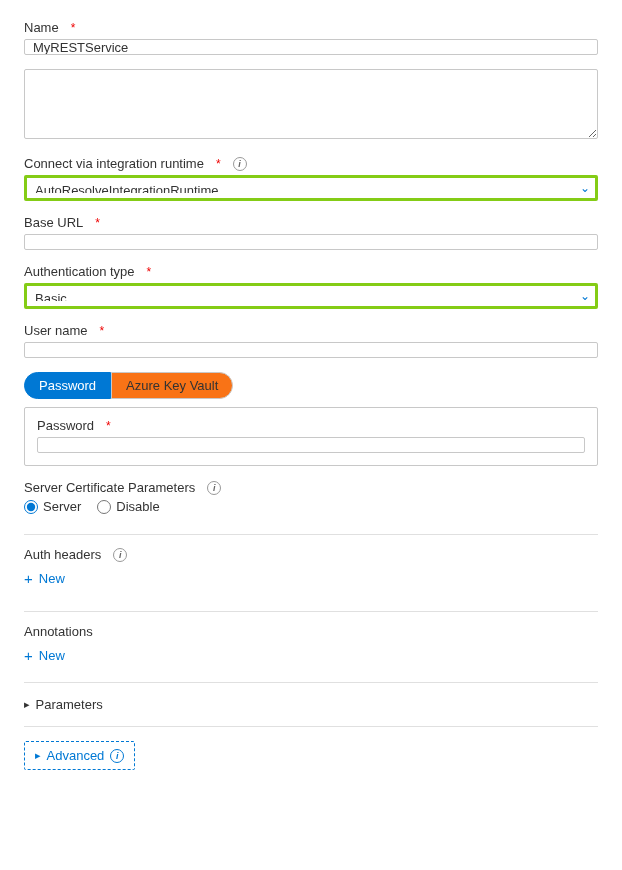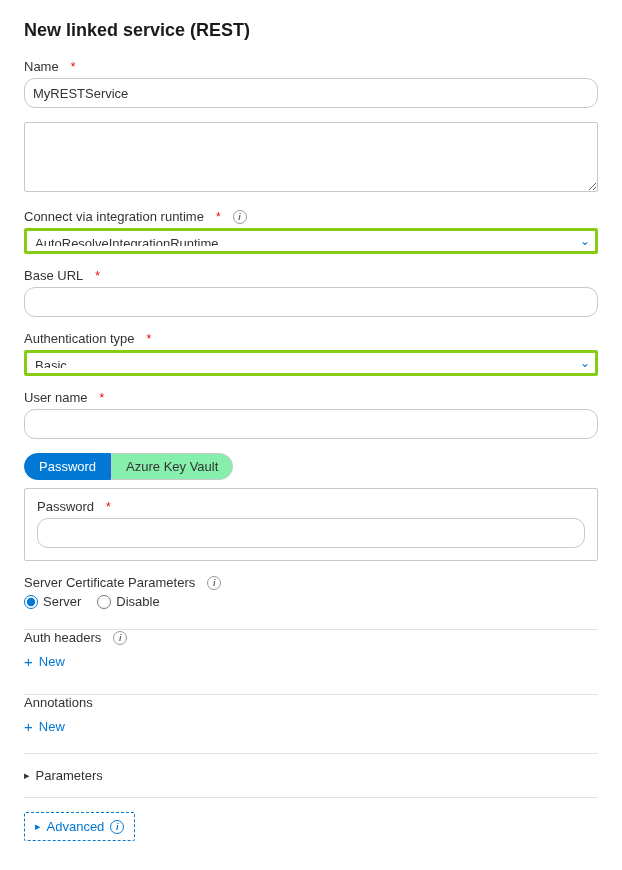--- a/index.html
+++ b/index.html
@@ -50,26 +50,26 @@
       border-radius: 50%;
       font-size: 9px;
       color: #666;
       cursor: pointer;
       font-style: italic;
       font-weight: bold;
     }
     .form-input {
       width: 100%;
       border: 1px solid #c8c8c8;
-      border-radius: 11px;
+      border-radius: 2px;
       padding: 5px 8px;
       font-size: 13px;
       color: #333;
       outline: none;
-      height: 30px;
+      height: 16px;
     }
     .form-textarea {
       width: 100%;
       border: 1px solid #c8c8c8;
       border-radius: 2px;
       padding: 5px 8px;
       font-size: 13px;
       color: #333;
       outline: none;
       height: 70px;
@@ -105,21 +105,21 @@
       display: flex;
       align-items: center;
       gap: 0;
       margin-bottom: 8px;
     }
     .tab-btn {
       padding: 5px 14px;
       font-size: 13px;
       cursor: pointer;
       border: 1px solid #c8c8c8;
-      background: #86efac;
+      background: #f97316;
       color: #333;
     }
     .tab-btn.active {
       background: #0078d4;
       color: #fff;
       border-color: #0078d4;
       border-radius: 14px 0 0 14px;
     }
     .tab-btn:last-child {
       border-radius: 0 14px 14px 0;
@@ -151,21 +151,21 @@
       cursor: pointer;
     }
     .radio-input {
       accent-color: #0078d4;
       width: 14px;
       height: 14px;
       cursor: pointer;
     }
     .section-with-divider {
       border-top: 1px solid #e0e0e0;
-      padding-top: 0;
+      padding-top: 12px;
       margin-bottom: 14px;
       margin-top: 20px;
     }
     .add-new-btn {
       display: flex;
       align-items: center;
       gap: 6px;
       color: #0078d4;
       background: none;
       border: none;
@@ -210,21 +210,20 @@
     .advanced-label {
       color: #0078d4;
       font-size: 13px;
       font-weight: 500;
     }
   </style>
 </head>
 <body>
 
 <div class="main-content">
-  <div class="page-title">New linked service (REST)</div>
 
   <div class="form-group">
     <div class="form-label">
       <span>Name</span>
       <span class="required-star">*</span>
     </div>
     <input class="form-input" type="text" value="MyRESTService" style="">
   </div>
 
   <div class="form-group">

